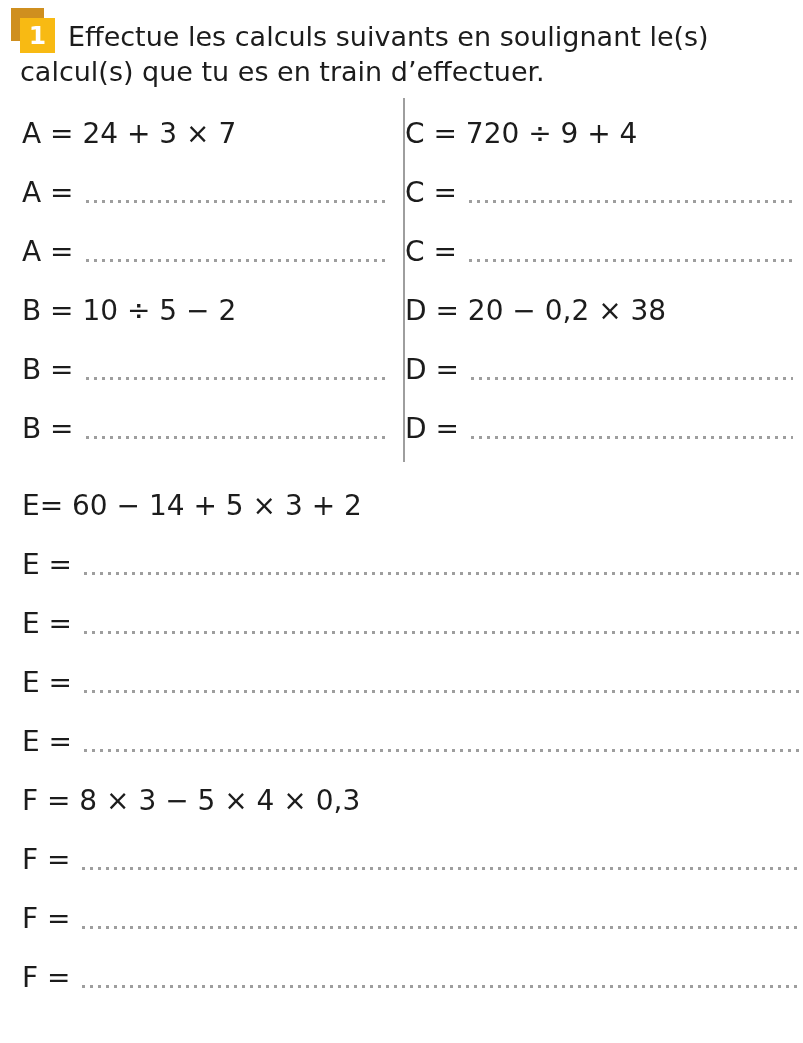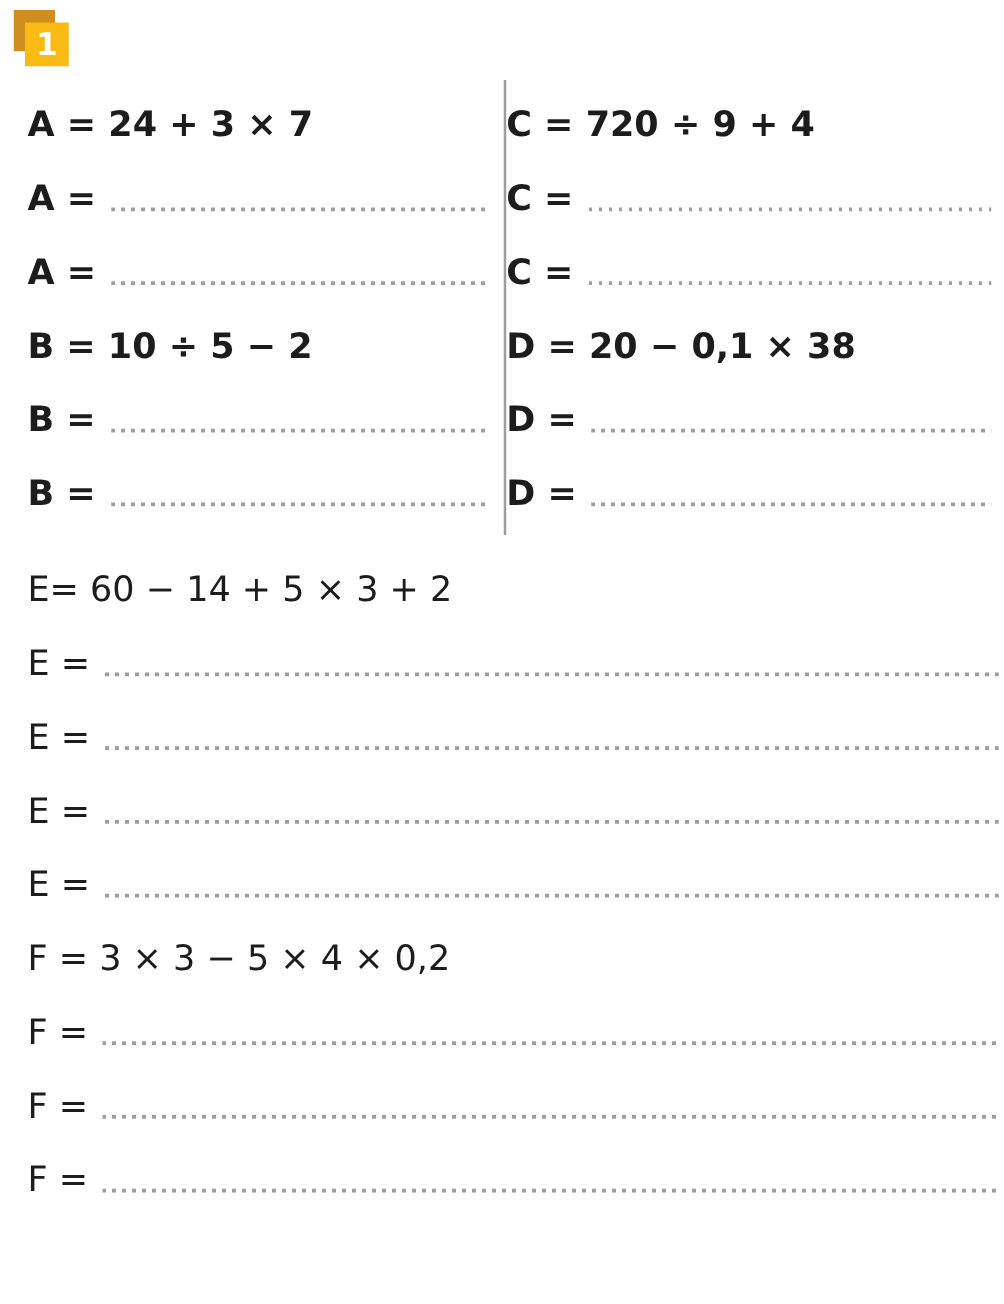--- a/index.html
+++ b/index.html
@@ -60,21 +60,20 @@
   }
 
   
   .columns {
     margin-top: 9px;
     display: grid;
     grid-template-columns: 403px 1fr;
   }
   .col {
     padding: 6px 14px 4px 22px;
-    font-weight: bold;
   }
   .col.right {
     border-left: 2px solid var(--divider);
     padding-left: 0;
     padding-right: 10px;
   }
 
   
   .row {
     height: 59px;
@@ -105,21 +104,21 @@
 </style>
 </head>
 <body>
 
 <div class="header">
   <span class="badge">
     <span class="badge-back"></span>
     <span class="badge-front">
       <span class="badge-num">1</span>
     </span>
-  </span>
+  </span><span>Effectue les calculs suivants en soulignant le(s) calcul(s) que tu es en train d’effectuer.</span>
 </div>
 
 <div class="columns">
 
   <div class="col left">
     <div class="row">
       <span>A = 24 + 3 × 7</span>
     </div>
     <div class="row">
       <span>A =</span>
@@ -148,21 +147,21 @@
     </div>
     <div class="row">
       <span>C =</span>
       <span class="dots"></span>
     </div>
     <div class="row">
       <span>C =</span>
       <span class="dots"></span>
     </div>
     <div class="row">
-      <span>D = 20 − 0,1 × 38</span>
+      <span>D = 20 − 0,2 × 38</span>
     </div>
     <div class="row">
       <span>D =</span>
       <span class="dots"></span>
     </div>
     <div class="row">
       <span>D =</span>
       <span class="dots"></span>
     </div>
   </div>
@@ -183,21 +182,21 @@
   </div>
   <div class="row">
     <span>E =</span>
     <span class="dots"></span>
   </div>
   <div class="row">
     <span>E =</span>
     <span class="dots"></span>
   </div>
   <div class="row">
-    <span>F = 3 × 3 − 5 × 4 × 0,2</span>
+    <span>F = 8 × 3 − 5 × 4 × 0,3</span>
   </div>
   <div class="row">
     <span>F =</span>
     <span class="dots"></span>
   </div>
   <div class="row">
     <span>F =</span>
     <span class="dots"></span>
   </div>
   <div class="row">

